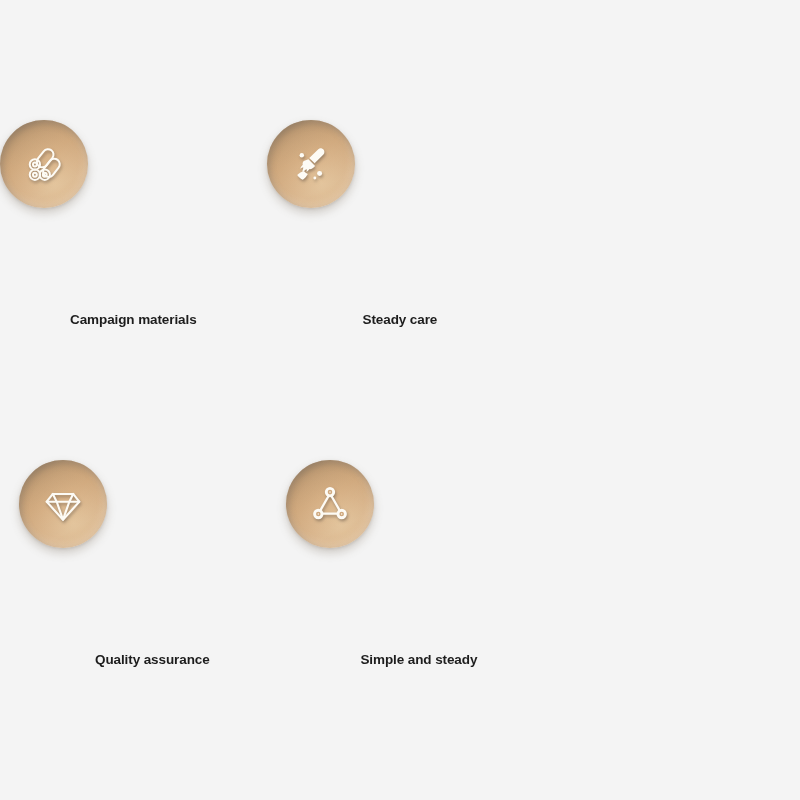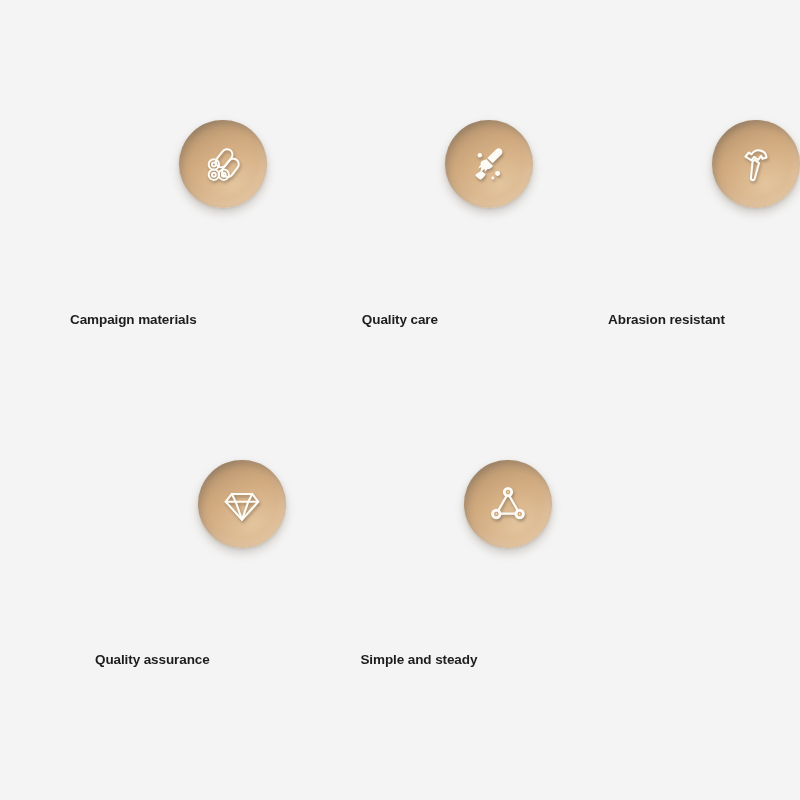--- a/index.html
+++ b/index.html
@@ -27,21 +27,21 @@
     position: absolute;
     left: 0;
   }
   .feature-row.row-1 { top: 120px; }
   .feature-row.row-2 { top: 460px; padding-left: 19px; }
 
   .feature-cell {
     width: 266.6px;
     display: flex;
     flex-direction: column;
-    align-items: flex-end;
+    align-items: flex-start;
     position: relative;
   }
 
   
   .icon-disc {
     width: 88px;
     height: 88px;
     border-radius: 50%;
     position: relative;
     background:
@@ -136,40 +136,23 @@
                      -0.4-1.3-0.2-2.8 1.0-4.1l4.9-1.8z"></path>
             <path d="M19.4 20.8l7.0 7.0" stroke="#cfa87d" stroke-width="0" fill="none"></path>
             <path d="M9.6 35.4c2.0-2.0 4.5-3.4 6.9-4.2 1.1 1.3 2.6 2.5 4.2 3.3
                      -1.2 2.3-3.0 4.4-5.2 6.0 -2.4-1.2-4.4-3.0-5.9-5.1z"></path>
             <circle cx="14.4" cy="14.9" r="2.3"></circle>
             <circle cx="33.0" cy="34.0" r="2.6"></circle>
             <circle cx="28.0" cy="38.6" r="1.5"></circle>
           </svg>
         </span>
       </div>
-      <div class="feature-label">Quality care</div>
+      <div class="feature-label">Steady care</div>
     </div>
 
-    <div class="feature-cell">
-      <div class="icon-disc">
-        <span class="icon-glyph">
-          <svg viewBox="0 0 48 48" fill="none" stroke="#fdfbf5" stroke-width="2.2" stroke-linecap="round" stroke-linejoin="round">
-            <path d="M13.0 16.2 L16.6 12.0 L19.2 14.0
-                     C21.0 11.0 24.4 9.2 28.0 9.8
-                     C31.8 10.4 34.6 13.4 35.0 17.2
-                     L30.8 18.6 L29.4 15.6 L26.2 19.8
-                     L22.0 16.6 L19.4 20.2 L13.0 16.2 Z"></path>
-            <path d="M22.6 19.6 L27.2 23.0 L22.6 39.4
-                     C22.3 40.4 21.4 41.0 20.4 40.8
-                     C19.3 40.6 18.6 39.6 18.7 38.6 L20.4 21.6 Z"></path>
-          </svg>
-        </span>
-      </div>
-      <div class="feature-label">Abrasion resistant</div>
-    </div>
 
   </div>
 
   <div class="feature-row row-2">
 
     <div class="feature-cell">
       <div class="icon-disc">
         <span class="icon-glyph">
           <svg viewBox="0 0 48 48" fill="none" stroke="#fdfbf5" stroke-width="2.2" stroke-linecap="round" stroke-linejoin="round">
             <path d="M13.4 13.5 H34.6 L41.0 21.6 L24.0 40.4 L7.0 21.6 Z"></path>

